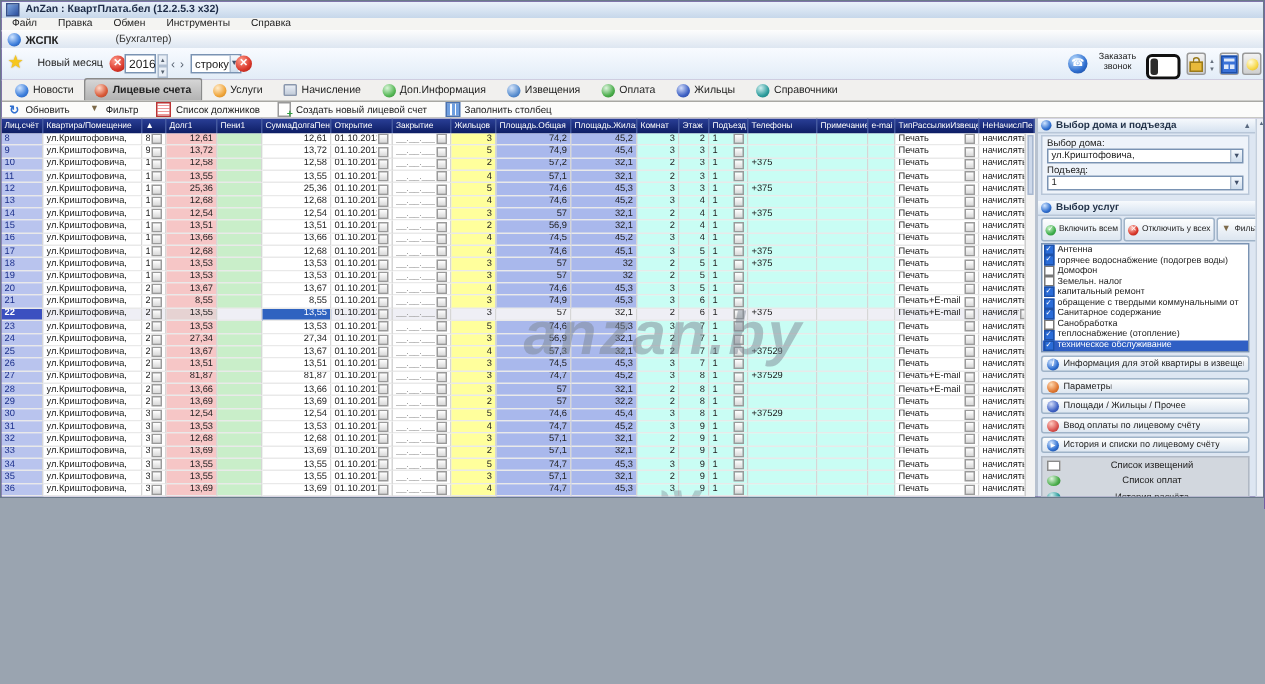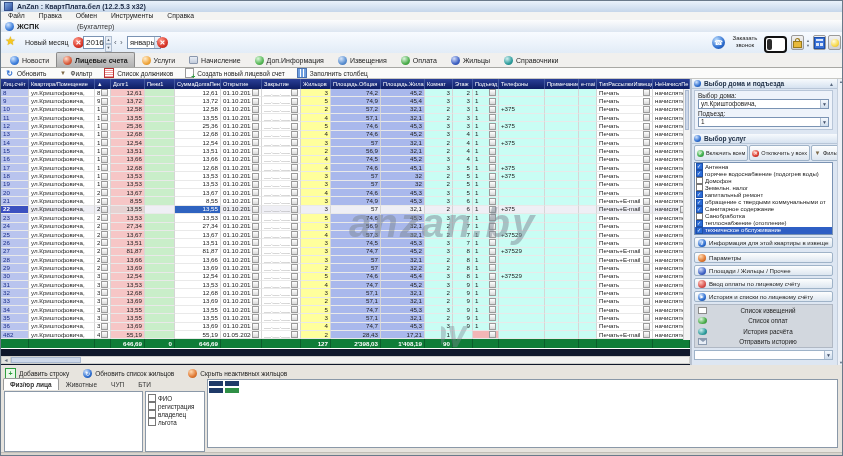--- a/index.html
+++ b/index.html
@@ -1,16 +1,16 @@
 <!DOCTYPE html>
 <html><head>
 <meta charset="utf-8">
 <style>
   html,body{margin:0;padding:0;background:#9aa4b0;}
-  #app{position:relative;width:843px;height:456px;background:#0f172a;overflow:hidden;
+  #app{position:relative;width:843px;height:332px;background:#4c1d95;overflow:hidden;
        font-family:"Liberation Sans",sans-serif;color:#222;border:1px solid #6a7a8a;box-sizing:border-box;}
   
   #titlebar{position:absolute;left:0;top:0;width:843px;height:11px;
     background:linear-gradient(#eaf2fb,#c6d7ea);border-bottom:1px solid #9fb2c8;display:flex;align-items:center;}
   #titlebar .appico{width:7px;height:7px;margin:0 4px 0 3px;border:1px solid #35508a;
     background:linear-gradient(135deg,#7fa8e0,#2c4f9e);}
   #titlebar .ttl{font-size:7px;font-weight:bold;color:#1c2a45;line-height:11px;white-space:nowrap;}
   #menubar{position:absolute;left:0;top:11px;width:843px;height:8px;background:#f4f4f2;
     border-bottom:1px solid #d8d8d4;display:flex;align-items:center;}
   .mitem{font-size:6.8px;line-height:8px;padding:0 7px;color:#222;}
@@ -225,21 +225,21 @@
     <span class="pl">Новый месяц</span>
     <span class="xbtn" id="xbtn1">✕</span>
     <span class="editbox" id="yearbox">2016</span>
     <span class="spin">
         <span>▲</span>
         <span>▼</span>
       </span>
     <span class="navarr" id="prevm">‹</span>
     <span class="navarr" id="nextm">›</span>
     <span class="editbox" id="monthbox">
-      <span class="mv">январь</span>
+      <span class="mv">строку</span>
       <span class="combo-arrow">▼</span>
     </span>
     <span class="xbtn" id="xbtn2">✕</span>
     <span id="callbtn">
       <span class="orb">☎</span>
       <span class="clabel">Заказать звонок</span>
     </span>
     <span class="toggle"></span>
     <span class="tbtn" id="lockbtn">
         <span class="lockico"></span>

